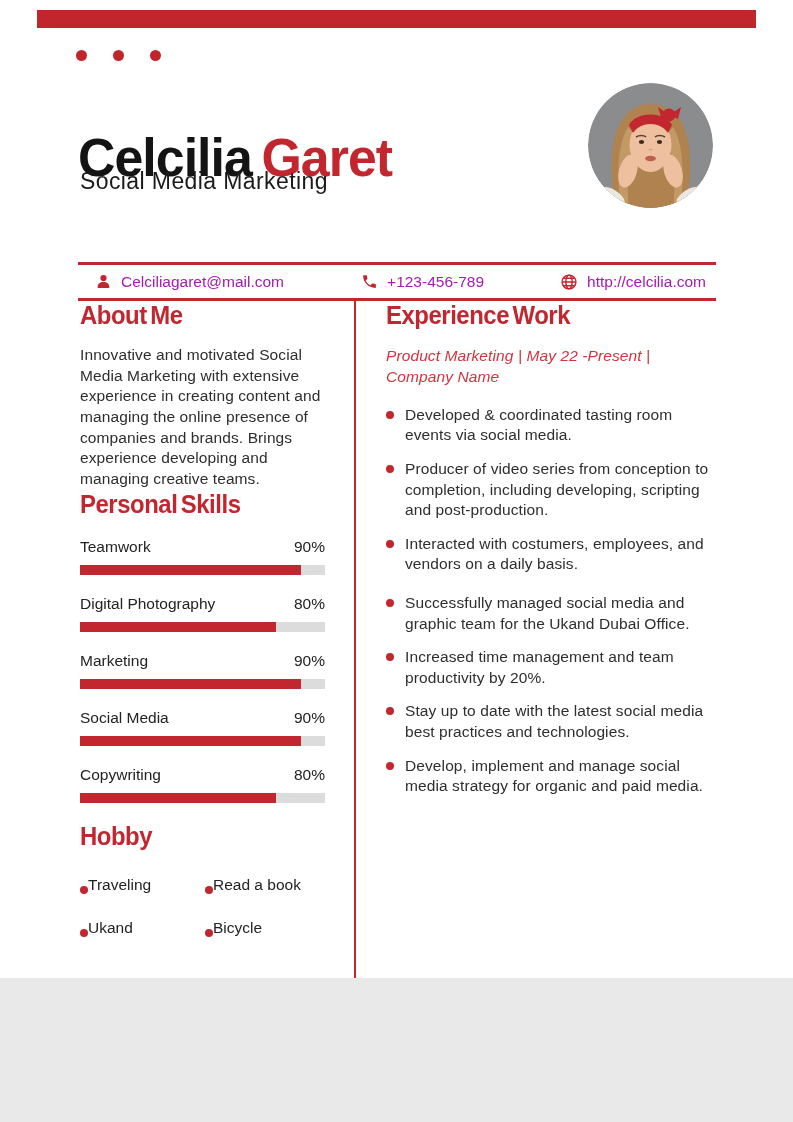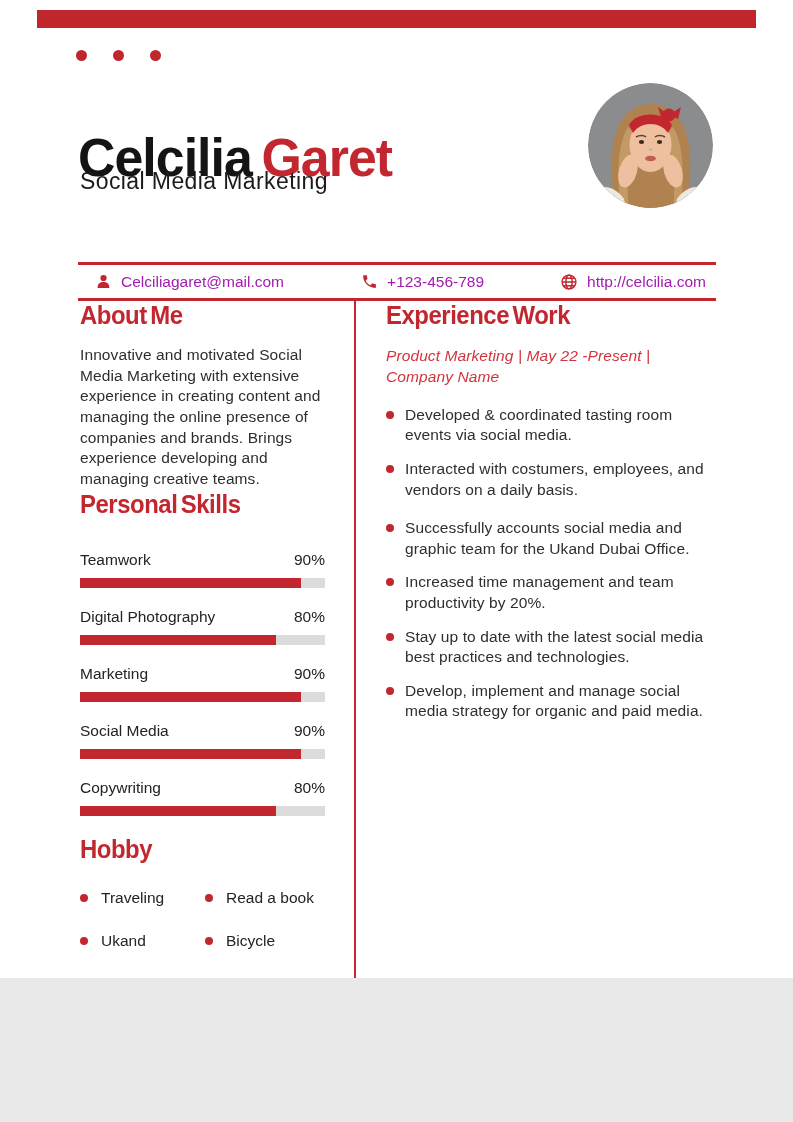--- a/index.html
+++ b/index.html
@@ -64,30 +64,30 @@
     margin:0;font-size:26px;font-weight:800;color:#c2262e;
     letter-spacing:-.5px;word-spacing:-3px;line-height:1.15;
     transform:scaleX(.92);transform-origin:left center;white-space:nowrap;
   }
   .mt-about{margin-top:27px;}
   .about-text{
     margin:14px 0 0 0;font-size:15.5px;line-height:20.7px;color:#2e2e2e;
     letter-spacing:.1px;
   }
   .mt-skills{margin-top:45px;}
-  .skills-list{margin-top:30px;}
+  .skills-list{margin-top:17px;}
   .skill{margin-bottom:19px;}
   .skill-top{display:flex;justify-content:space-between;align-items:baseline;font-size:15.5px;color:#232323;line-height:20px;}
   .track{margin-top:8px;height:10px;background:#dcdcdc;}
   .fill{height:10px;background:#c2262e;}
   .mt-hobby{margin-top:27px;}
   .hobby-grid{
     margin-top:24px;display:grid;grid-template-columns:125px 1fr;row-gap:25px;
   }
-  .hobby-item{display:flex;align-items:center;gap:13px;font-size:15.5px;color:#232323;}
+  .hobby-item{display:flex;align-items:flex-end;font-size:15.5px;color:#232323;}
   .h-dot{width:8px;height:8px;border-radius:50%;background:#c2262e;flex:0 0 8px;}
   
   .job-heading{
     margin-top:14px;font-size:15.5px;font-style:italic;color:#d2333e;
     line-height:21px;letter-spacing:.1px;font-weight:500;
   }
   .job-heading.second{margin-top:26px;}
   ul.bullets{list-style:none;margin:18px 0 0 0;padding:0;}
   ul.bullets li{display:flex;gap:11px;margin-bottom:13px;}
   .b-dot{width:8px;height:8px;border-radius:50%;background:#c2262e;flex:0 0 8px;margin-top:6px;}
@@ -261,28 +261,32 @@
       <h2 class="sec mt-about">Experience Work</h2>
 
       <div class="job-heading">Product Marketing | May 22 -Present | Company Name</div>
       <ul class="bullets">
         <li>
             <span class="b-dot"></span>
             <span class="b-text">Developed &amp; coordinated tasting room events via social media.</span>
           </li>
         <li>
             <span class="b-dot"></span>
+            <span class="b-text">Producer of video series from conception to completion, including developing, scripting and post-production.</span>
+          </li>
+        <li>
+            <span class="b-dot"></span>
             <span class="b-text">Interacted with costumers, employees, and vendors on a daily basis.</span>
           </li>
       </ul>
 
       <ul class="bullets">
         <li>
             <span class="b-dot"></span>
-            <span class="b-text">Successfully accounts social media and graphic team for the Ukand Dubai Office.</span>
+            <span class="b-text">Successfully managed social media and graphic team for the Ukand Dubai Office.</span>
           </li>
         <li>
             <span class="b-dot"></span>
             <span class="b-text">Increased time management and team productivity by 20%.</span>
           </li>
         <li>
             <span class="b-dot"></span>
             <span class="b-text">Stay up to date with the latest social media best practices and technologies.</span>
           </li>
         <li>

